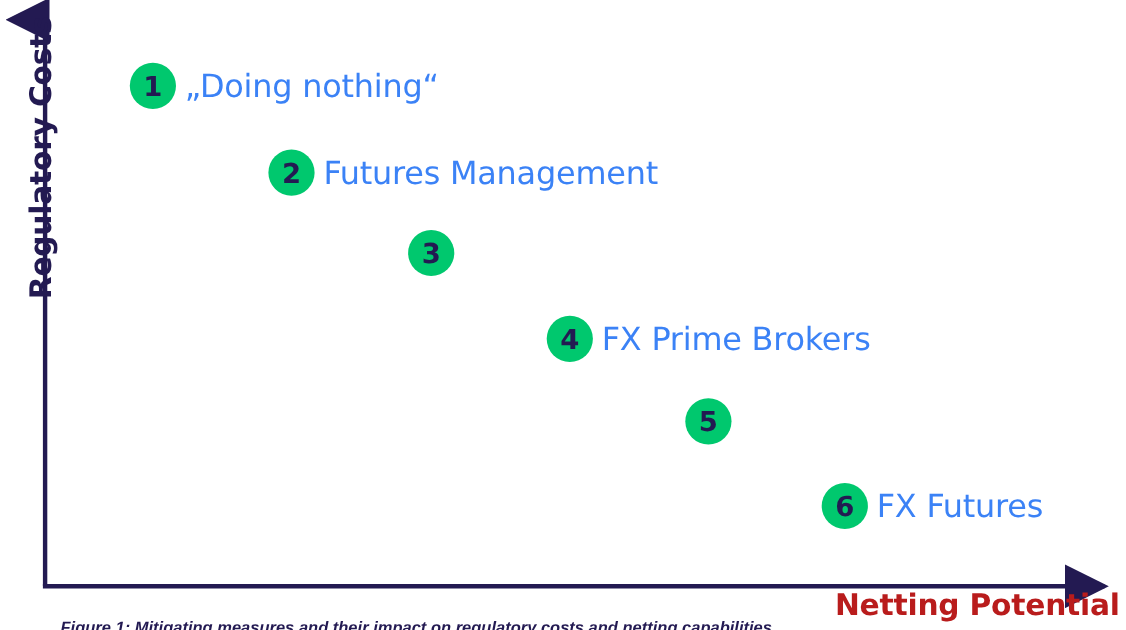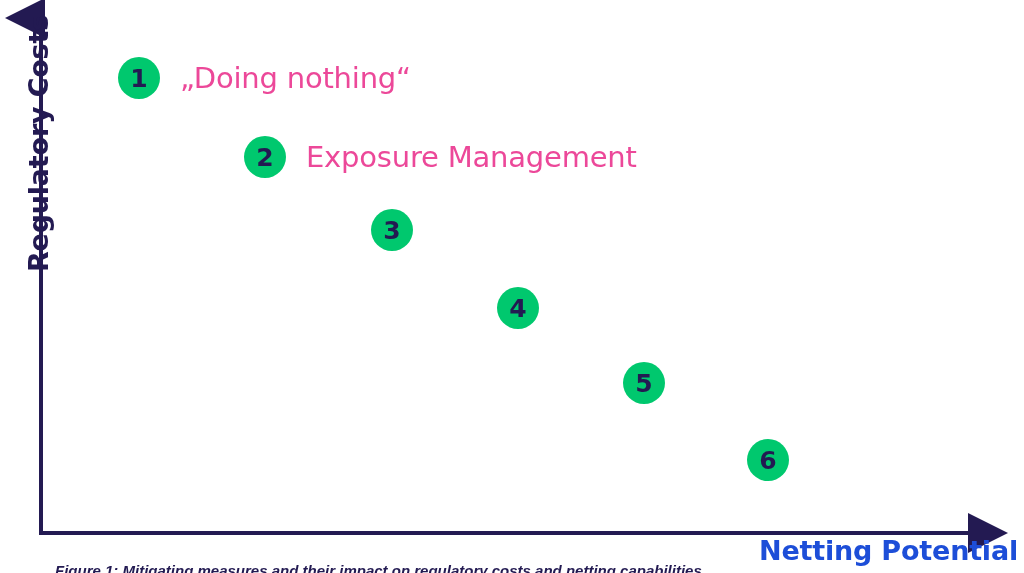--- a/index.html
+++ b/index.html
@@ -40,21 +40,21 @@
     color: #231a52;
     letter-spacing: -0.2px;
     white-space: nowrap;
   }
   .x-axis-title {
     position: absolute;
     right: 6px;
     top: 535px;
     font-size: 27px;
     font-weight: 700;
-    color: #1d4ed8;
+    color: #b91c1c;
     letter-spacing: -0.2px;
     white-space: nowrap;
   }
 
   
   .point {
     position: absolute;
     display: flex;
     align-items: center;
     white-space: nowrap;
@@ -67,24 +67,24 @@
     color: #231a52;
     display: flex;
     align-items: center;
     justify-content: center;
     font-size: 25px;
     font-weight: 600;
     line-height: 1;
     flex: 0 0 auto;
   }
   .point-label {
-    margin-left: 20px;
+    margin-left: 8px;
     font-size: 29px;
     font-weight: 400;
-    color: #ec4899;
+    color: #3b82f6;
     letter-spacing: -0.2px;
     text-align: center;
   }
 
   
   .caption {
     position: absolute;
     left: 55px;
     top: 522px;
     font-size: 15px;
@@ -118,34 +118,36 @@
 
   <div class="x-axis-title">Netting Potential</div>
 
   <div class="point" style="left:118px; top:57px;">
     <div class="bubble">1</div>
     <div class="point-label">„Doing nothing“</div>
   </div>
 
   <div class="point" style="left:244px; top:136px;">
     <div class="bubble">2</div>
-    <div class="point-label">Exposure Management</div>
+    <div class="point-label">Futures Management</div>
   </div>
 
   <div class="point" style="left:371px; top:209px;">
     <div class="bubble">3</div>
   </div>
 
   <div class="point" style="left:497px; top:287px;">
     <div class="bubble">4</div>
+    <div class="point-label">FX Prime Brokers</div>
   </div>
 
   <div class="point" style="left:623px; top:362px;">
     <div class="bubble">5</div>
   </div>
 
   <div class="point" style="left:747px; top:439px;">
     <div class="bubble">6</div>
+    <div class="point-label">FX Futures</div>
   </div>
 
   <div class="caption">Figure 1: Mitigating measures and their impact on regulatory costs and netting capabilities</div>
 
 </div>
 
 </body></html>

